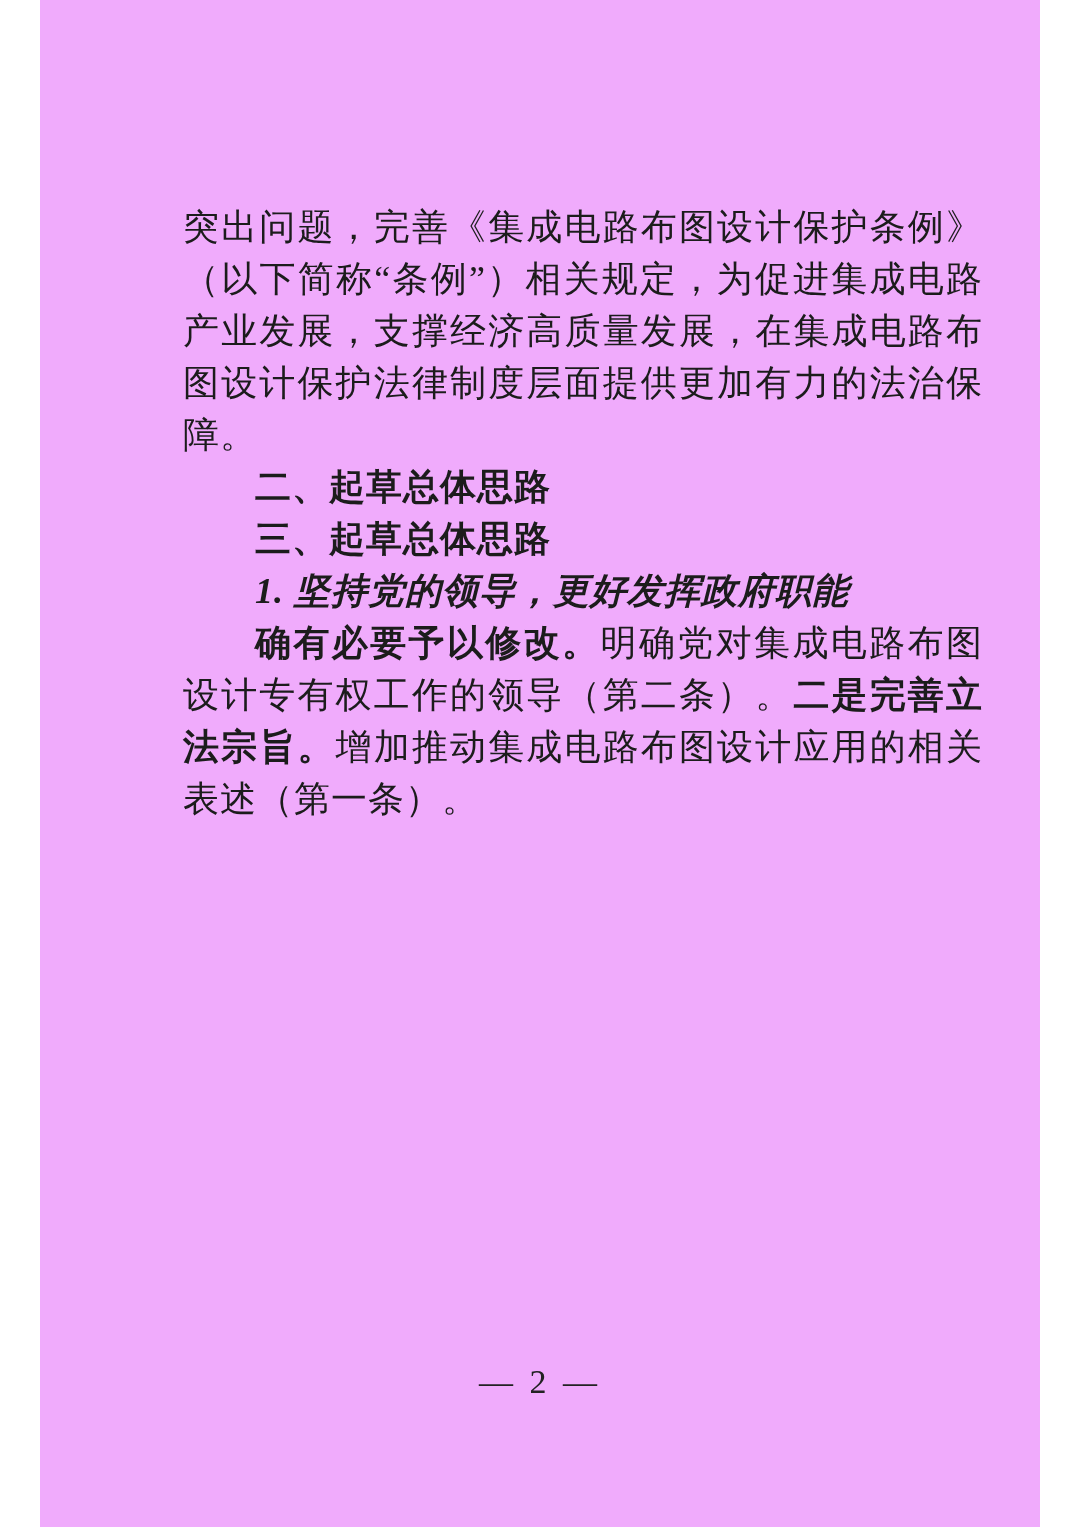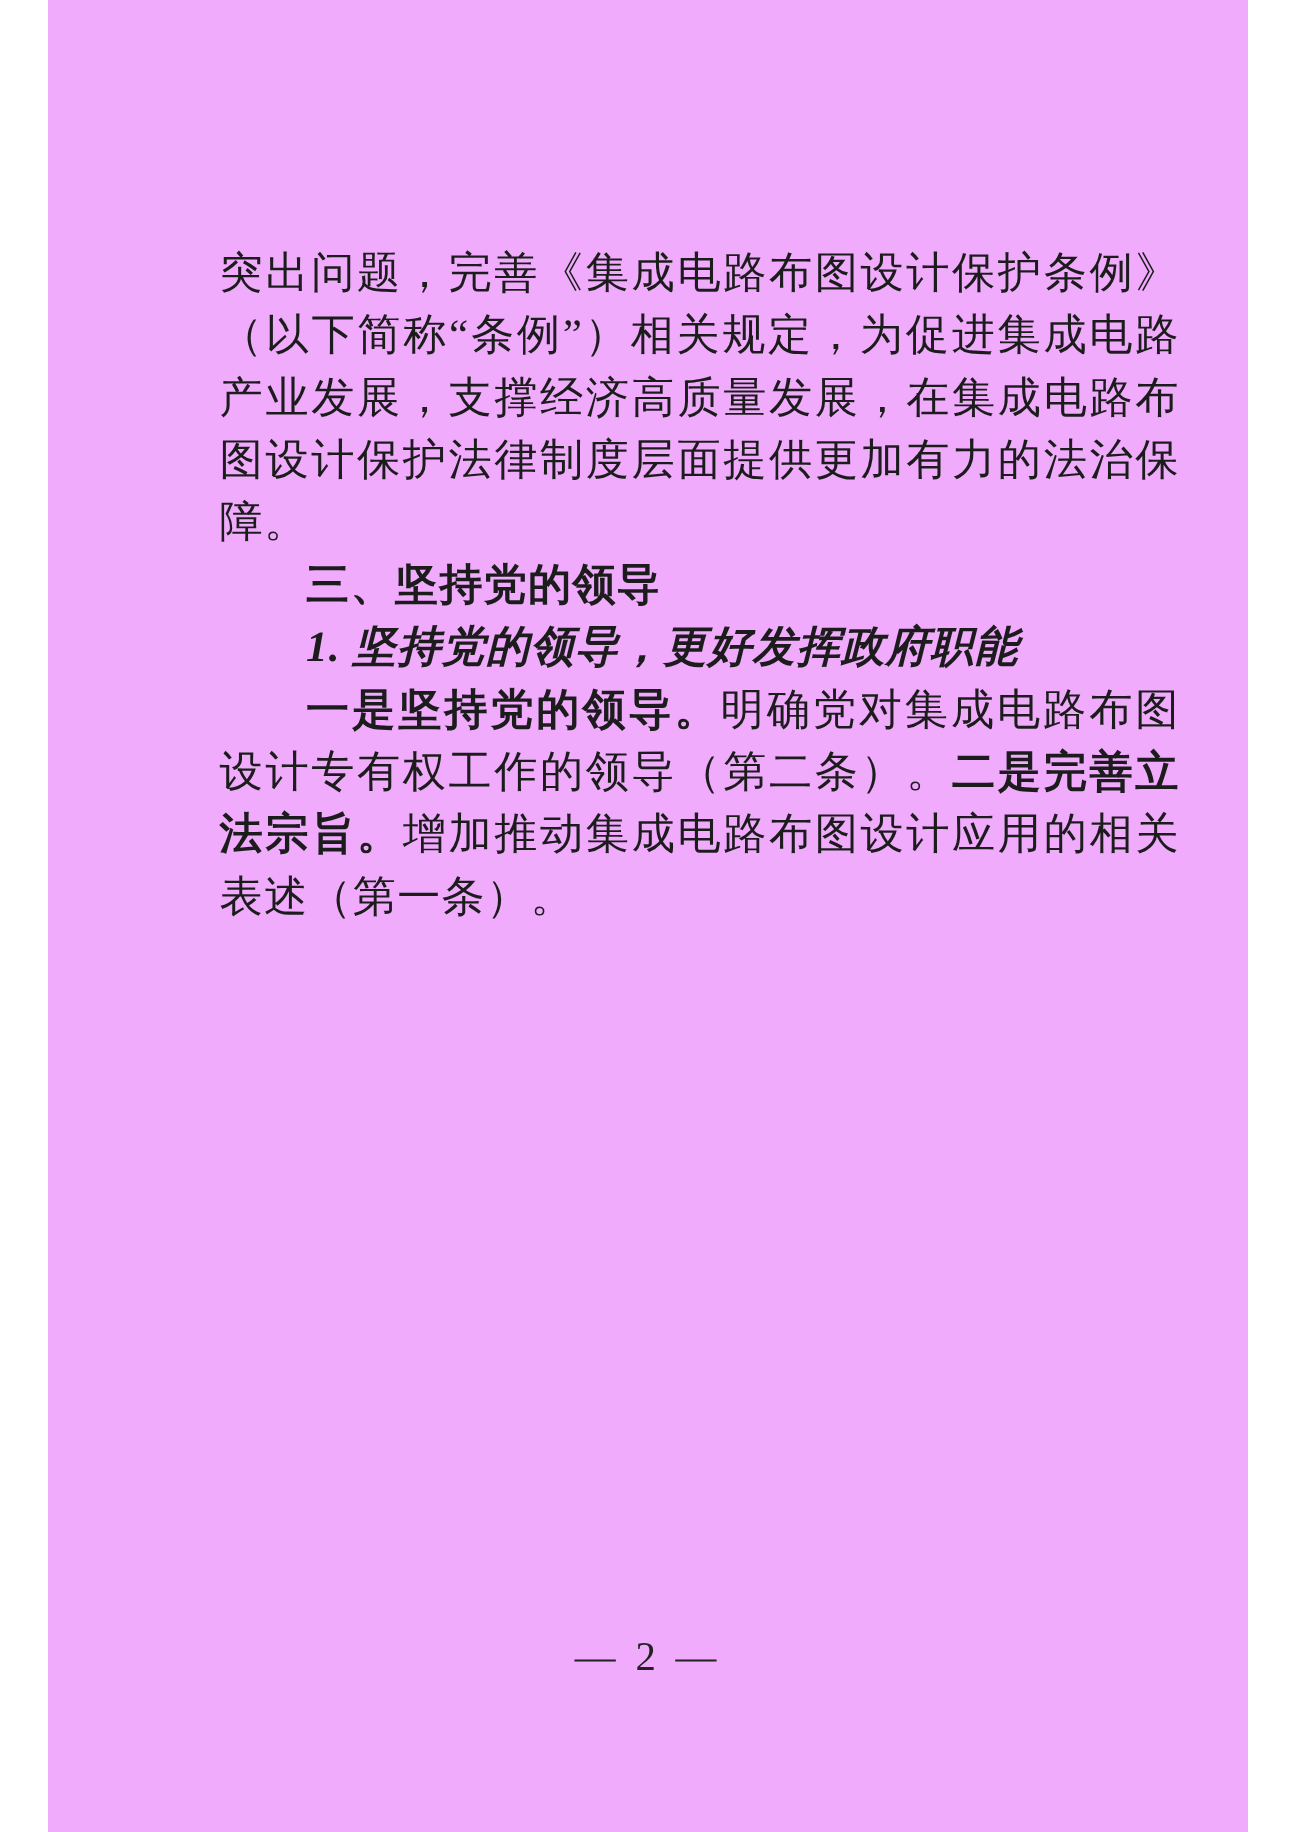--- a/index.html
+++ b/index.html
@@ -58,18 +58,19 @@
     letter-spacing: 4px;
     color: #222222;
   }
 </style>
 </head>
 <body>
 
 <div class="page">
   <div class="doc-body">
       <p class="para no-indent"><span class="run">突出问题，完善《集成电路布图设计保护条例》（以下简称“条例”）相关规定，为促进集成电路产业发展，支撑经济高质量发展，在集成电路布图设计保护法律制度层面提供更加有力的法治保障。</span></p>
-      <p class="heading-hei"><span class="run bold">三、坚持党的领导</span></p>
+      <p class="heading-hei"><span class="run bold">二、起草总体思路</span></p>
+      <p class="heading-hei"><span class="run bold">三、起草总体思路</span></p>
       <p class="heading-bold"><span class="run bold">1. 坚持党的领导，更好发挥政府职能</span></p>
-      <p class="para"><span class="run bold">一是坚持党的领导。</span><span class="run">明确党对集成电路布图设计专有权工作的领导（第二条）。</span><span class="run bold">二是完善立法宗旨。</span><span class="run">增加推动集成电路布图设计应用的相关表述（第一条）。</span></p>
+      <p class="para"><span class="run bold">确有必要予以修改。</span><span class="run">明确党对集成电路布图设计专有权工作的领导（第二条）。</span><span class="run bold">二是完善立法宗旨。</span><span class="run">增加推动集成电路布图设计应用的相关表述（第一条）。</span></p>
     </div>
   <div class="page-footer">— 2 —</div>
 </div>
 
 </body></html>

